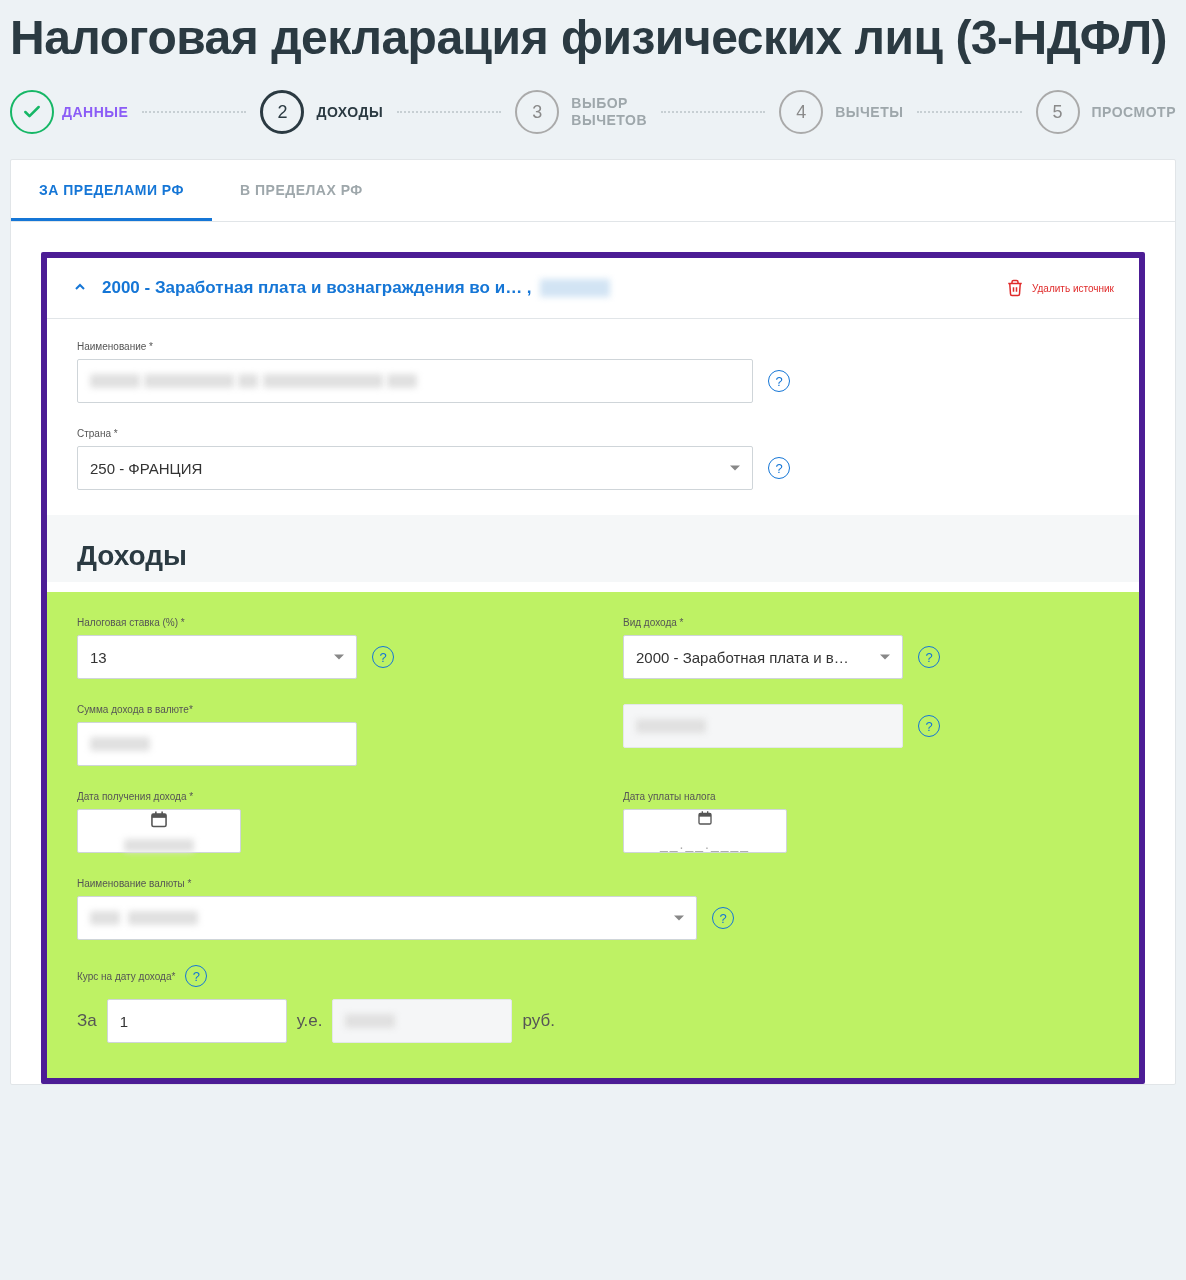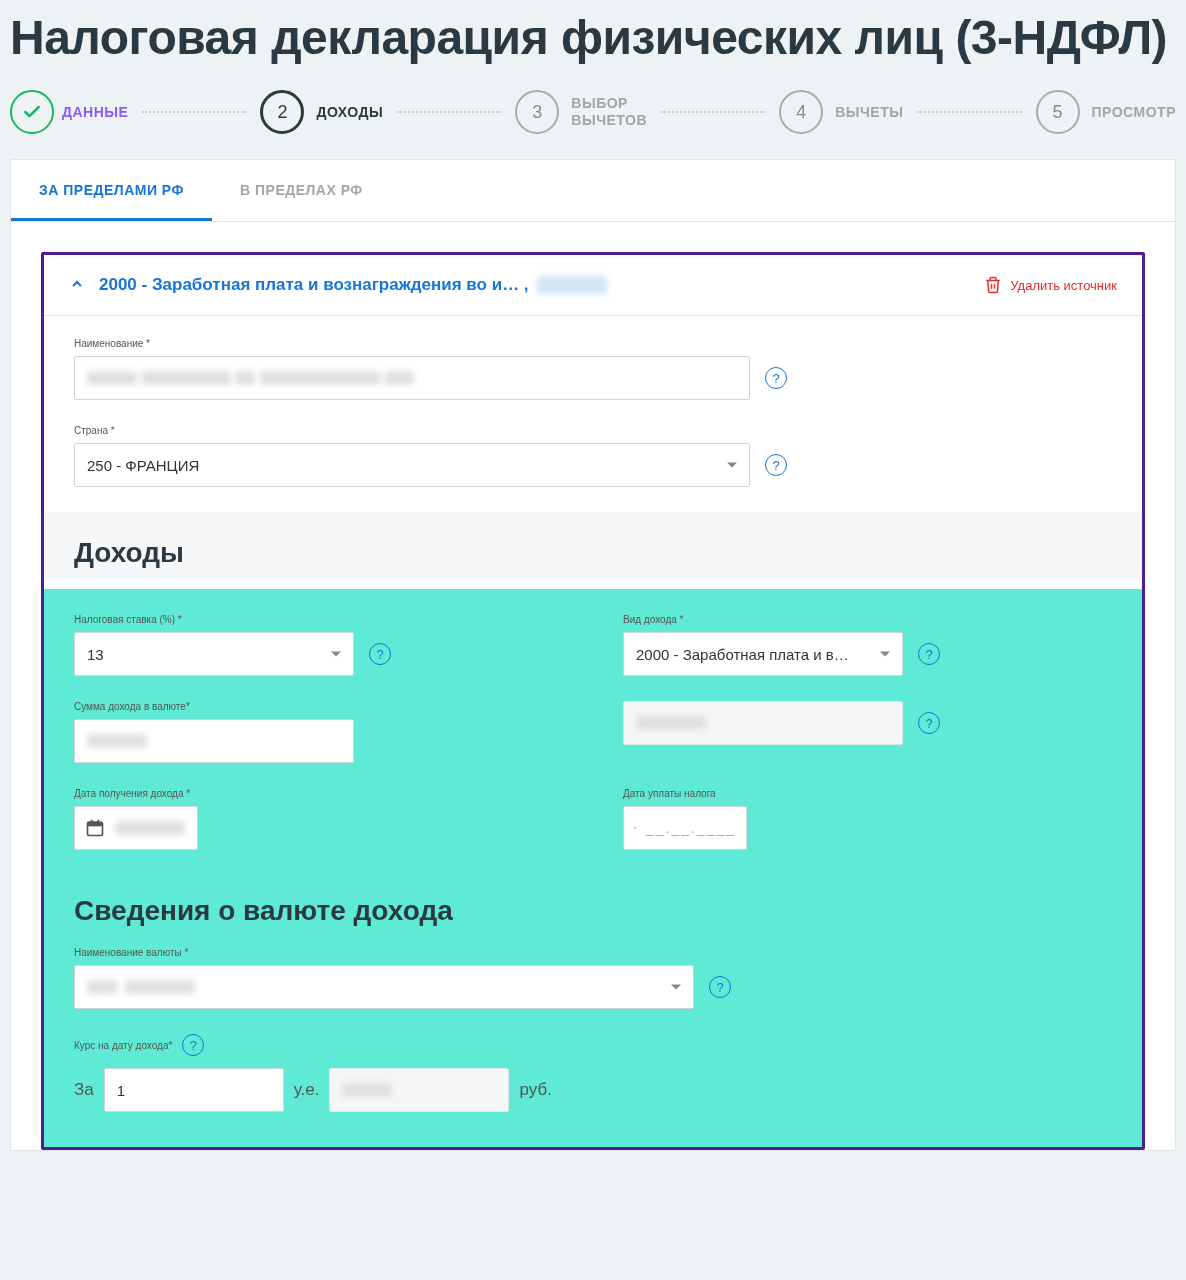--- a/index.html
+++ b/index.html
@@ -96,21 +96,21 @@
   font-family: "Arial Narrow", Arial, sans-serif;
 }
 .tab.active {
   color: #1576d6;
   border-bottom: 3px solid #1576d6;
 }
 
 
 .source-panel {
   margin: 30px 30px 0 30px;
-  border: 3px solid #4c1d95;
+  border: 6px solid #4c1d95;
   border-radius: 2px;
 }
 .source-header {
   display: flex;
   align-items: center;
   padding: 20px 25px;
   border-bottom: 1px solid #e1e5e8;
 }
 .collapse-icon {
   color: #1576d6;
@@ -131,21 +131,21 @@
   width: 70px;
   height: 18px;
   background: #d2e4f4;
   filter: blur(3px);
 }
 .delete-link {
   color: #e02b2b;
   display: flex;
   align-items: center;
   gap: 8px;
-  font-size: 13px;
+  font-size: 10px;
   cursor: pointer;
 }
 .delete-link svg { width: 18px; height: 18px; }
 
 .source-body {
   padding: 22px 30px 0 30px;
 }
 
 
 .form-label {
@@ -192,37 +192,37 @@
   display: flex;
   align-items: center;
   justify-content: center;
   font-size: 13px;
   flex-shrink: 0;
   cursor: pointer;
 }
 .w640 { width: 676px; }
 .w280 { width: 280px; }
 .w180 { width: 180px; }
-.w140 { width: 124px; }
+.w140 { width: 164px; flex-direction: column; }
 
 .redact {
   display: inline-block;
   background: #e0e0e0;
   filter: blur(3px);
   border-radius: 2px;
   height: 14px;
 }
 
 
 .section {
   background: #f5f7f8;
   margin: 10px -30px 0 -30px;
   padding: 25px 30px 5px 30px;
 }
-.section.white { background: #5eead4; }
+.section.white { background: #bef264; }
 .section-title {
   font-size: 28px;
   font-weight: 700;
   color: #2b3a42;
   font-family: "Arial Narrow", Arial, sans-serif;
   margin-bottom: 5px;
 }
 .two-col {
   display: grid;
   grid-template-columns: 1fr 1fr;
@@ -403,21 +403,20 @@
                       <rect x="3" y="5" width="18" height="5" fill="#555"></rect>
                       <line x1="8" y1="2" x2="8" y2="6" stroke="#555" stroke-width="2"></line>
                       <line x1="16" y1="2" x2="16" y2="6" stroke="#555" stroke-width="2"></line>
                     </svg>
                   <span style="color:#aaa;letter-spacing:2px">__.__.____</span>
                 </div>
               </div>
             </div>
           </div>
 
-          <div class="section-title" style="margin-top:20px;margin-bottom:20px">Сведения о валюте дохода</div>
 
           <label class="form-label">Наименование валюты *</label>
           <div class="field-row">
             <div class="select" style="width:620px">
               <span class="redact" style="width:30px"></span>&nbsp;&nbsp;
               <span class="redact" style="width:70px"></span>
               <span class="caret"></span>
             </div>
             <div class="help-icon">?</div>
           </div>

